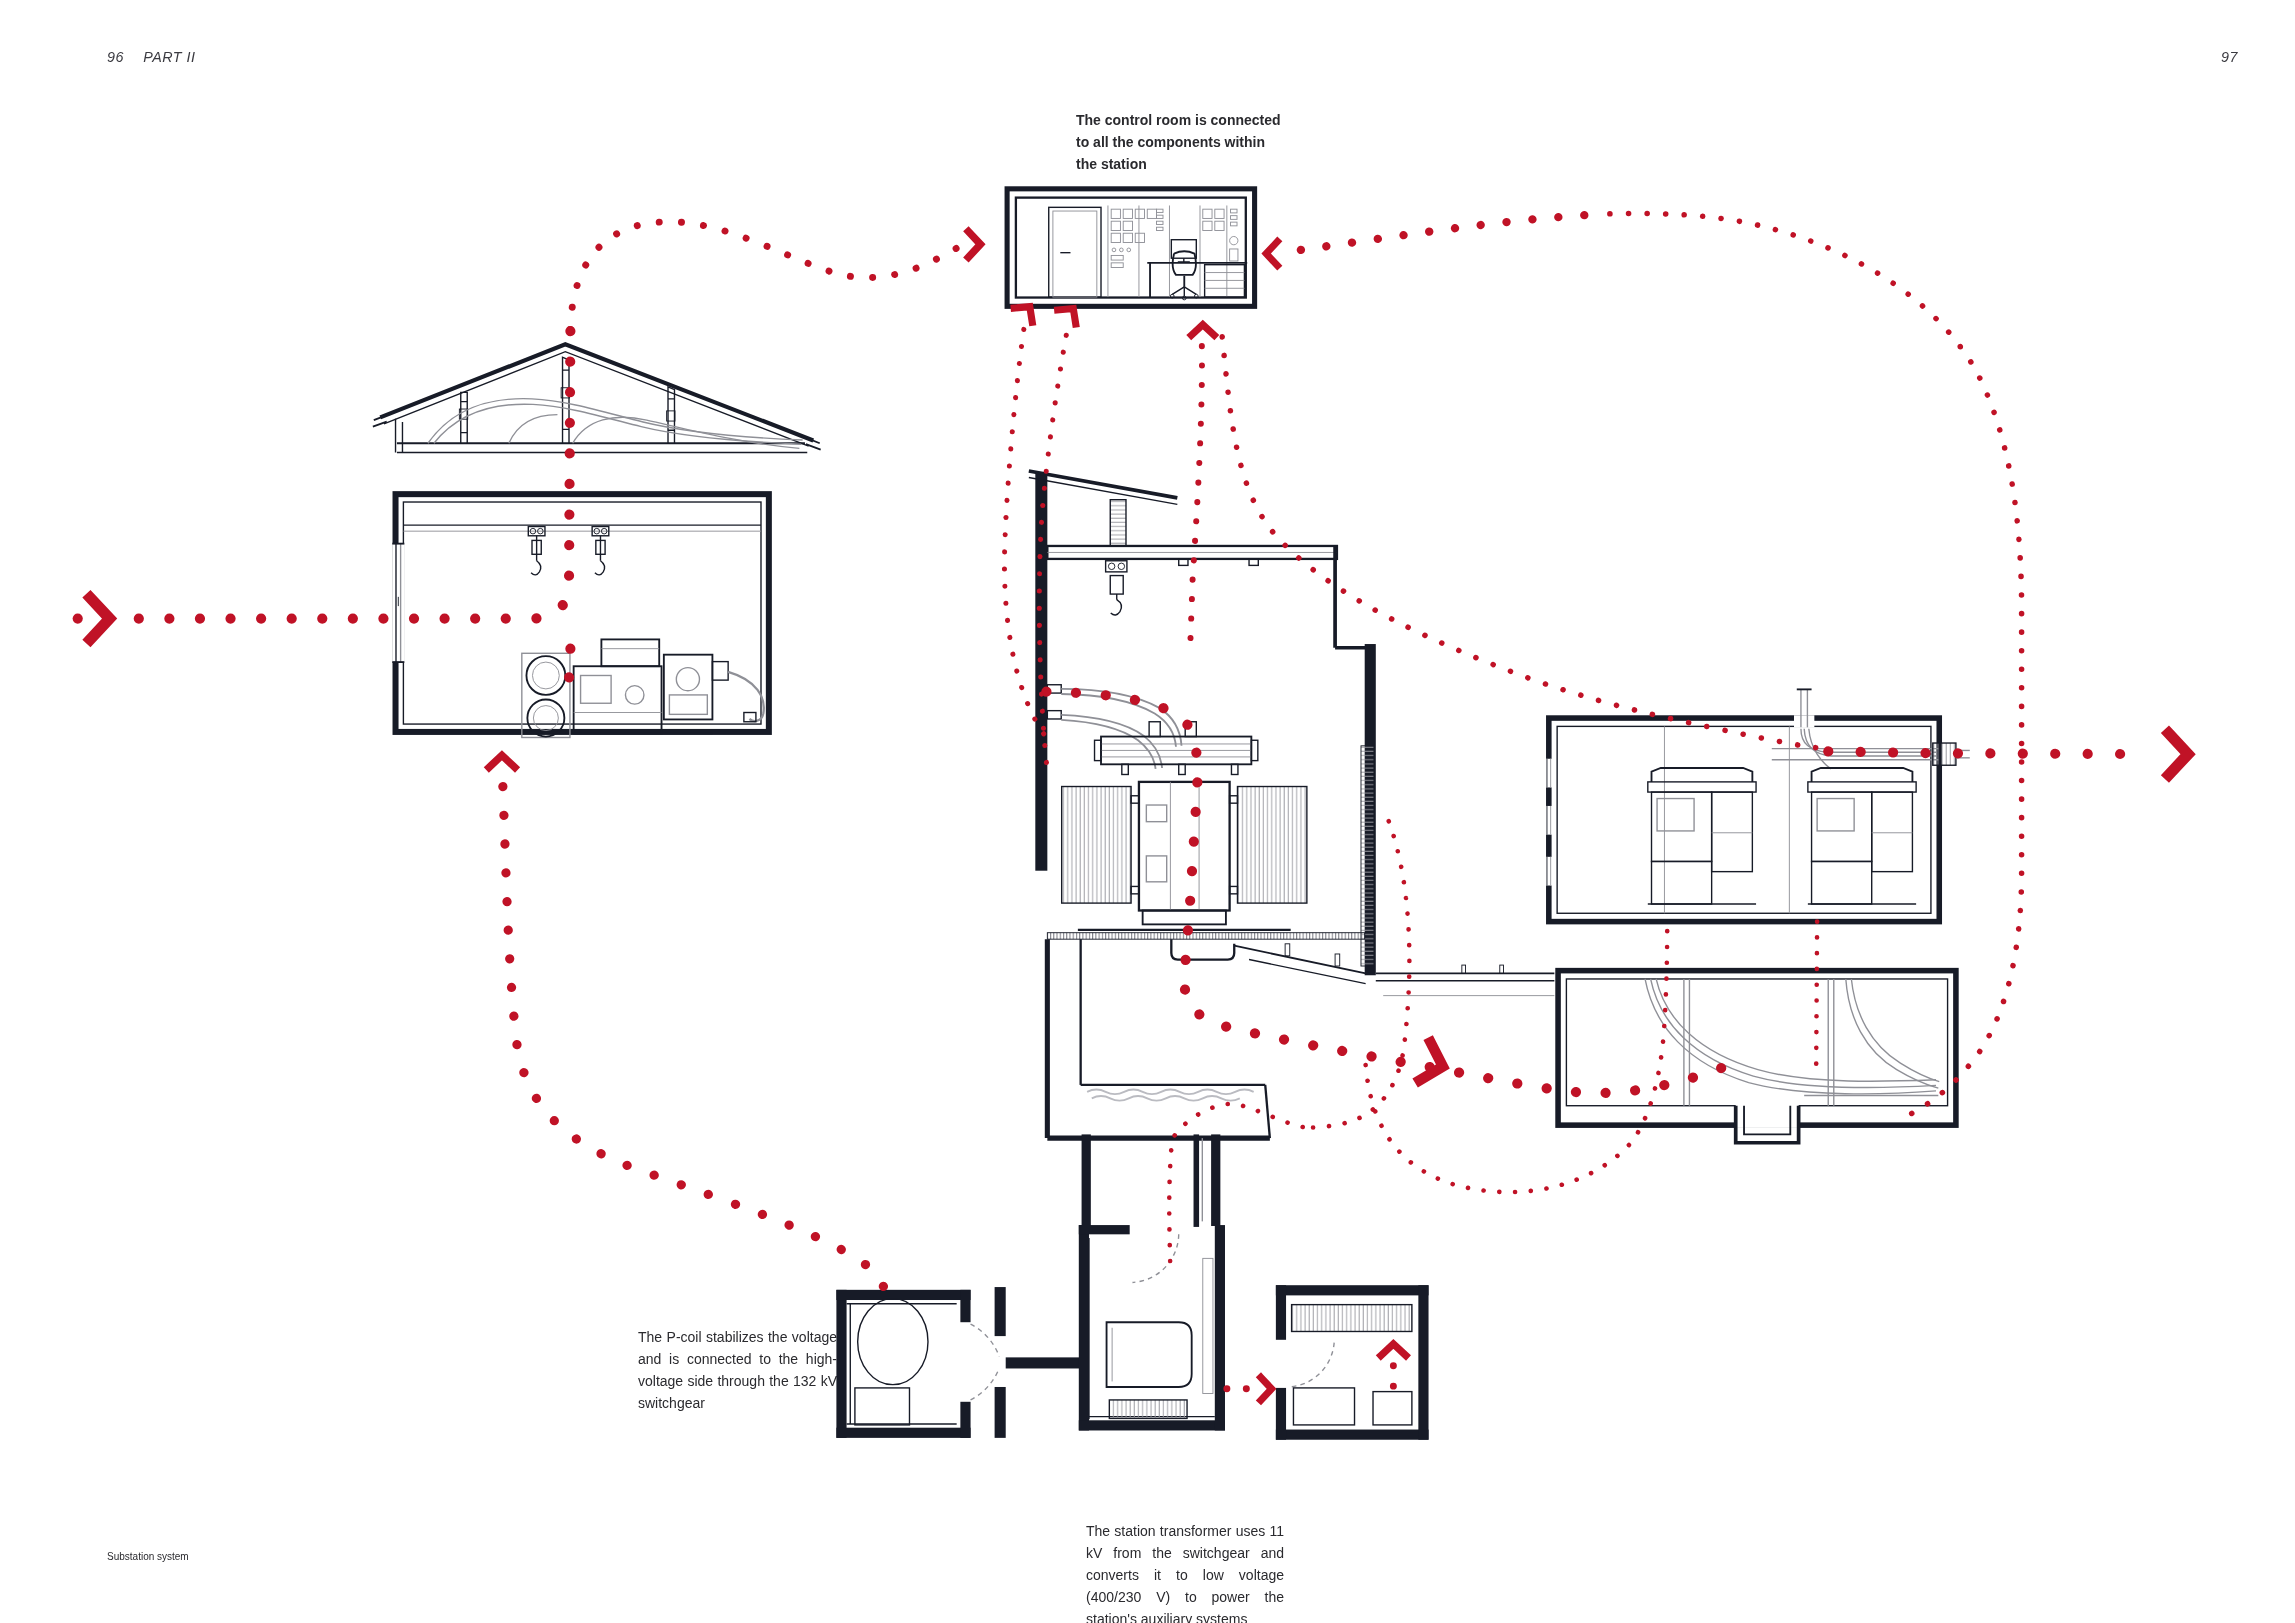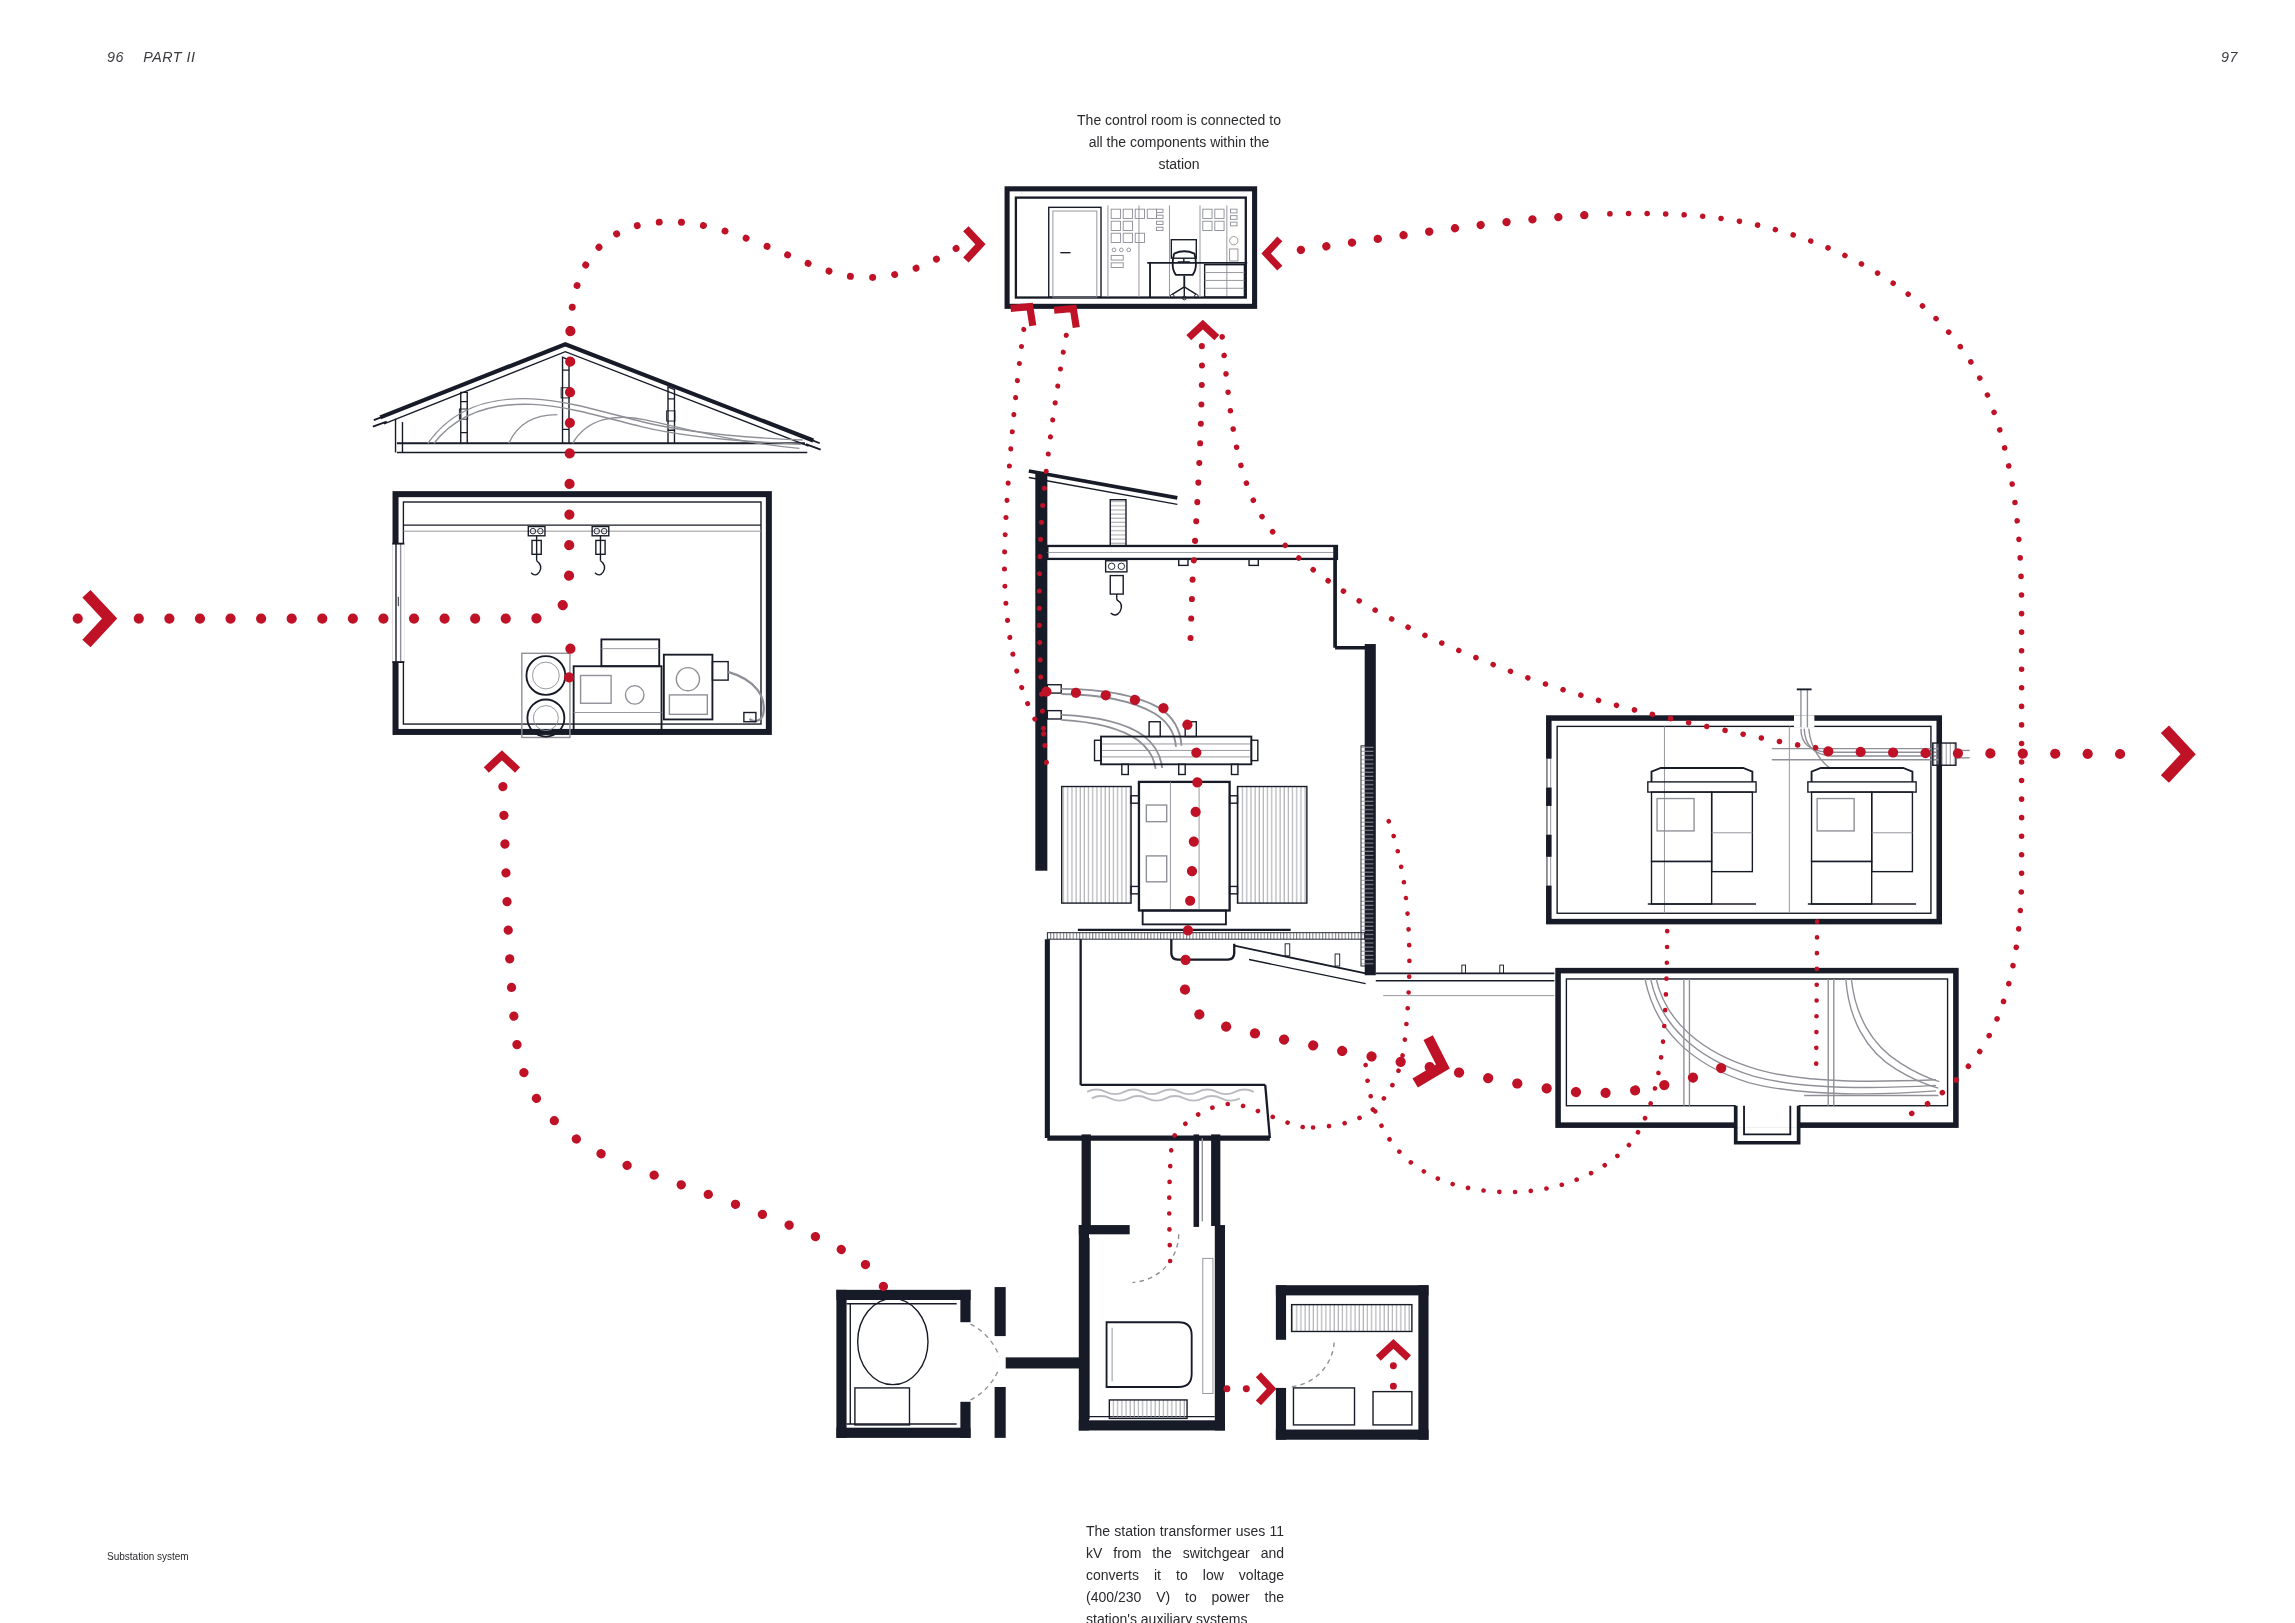--- a/index.html
+++ b/index.html
@@ -15,21 +15,21 @@
     position:absolute;top:49px;
     font-size:14.3px;font-style:italic;color:#3a3a40;
     letter-spacing:0.5px;
   }
   .hdr-left{left:107px;display:flex;gap:19.4px;}
   .hdr-right{left:2221px;width:46px;text-align:left;}
   .caption{
     position:absolute;
     font-size:14px;line-height:22px;color:#2a2a2e;
   }
-  .cap-control{left:1076px;top:109px;width:206px;text-align:center;}
+  .cap-control{left:1076px;top:109px;width:206px;text-align:left;font-weight:bold;}
   .cap-pcoil{left:638px;top:1326px;width:199px;text-align:justify;}
   .cap-statrafo{left:1086px;top:1520px;width:198px;text-align:justify;}
   .cap-acdc{left:1512px;top:1326px;width:197px;text-align:justify;}
   .footer{
     position:absolute;left:107px;top:1551px;
     font-size:10px;color:#2a2a2e;
   }
   svg{position:absolute;left:0;top:0;}
   .ink{stroke:#171b27;fill:none;}
   .gry{stroke:#8f9097;fill:none;}
@@ -43,20 +43,21 @@
 <div class="page">
 
   <div class="hdr hdr-left">
     <span>96</span>
     <span>PART II</span>
   </div>
   <div class="hdr hdr-right">97</div>
   <div class="footer">Substation system</div>
 
   <div class="caption cap-control">The control room is connected to all the components within the station</div>
+  <div class="caption cap-pcoil">The P-coil stabilizes the voltage and is connected to the high-voltage side through the 132 kV switchgear</div>
   <div class="caption cap-statrafo">The station transformer uses 11 kV from the switchgear and converts it to low voltage (400/230 V) to power the station's auxiliary systems</div>
 
   <svg width="2295" height="1623" viewBox="0 0 4961 3508">
     <defs>
       <pattern id="vhatch" width="9" height="9" patternUnits="userSpaceOnUse">
         <line x1="4" y1="0" x2="4" y2="9" stroke="#9a9ba1" stroke-width="2"></line>
       </pattern>
       <pattern id="hhatch" width="9" height="9" patternUnits="userSpaceOnUse">
         <line x1="0" y1="4" x2="9" y2="4" stroke="#9a9ba1" stroke-width="2"></line>
       </pattern>

